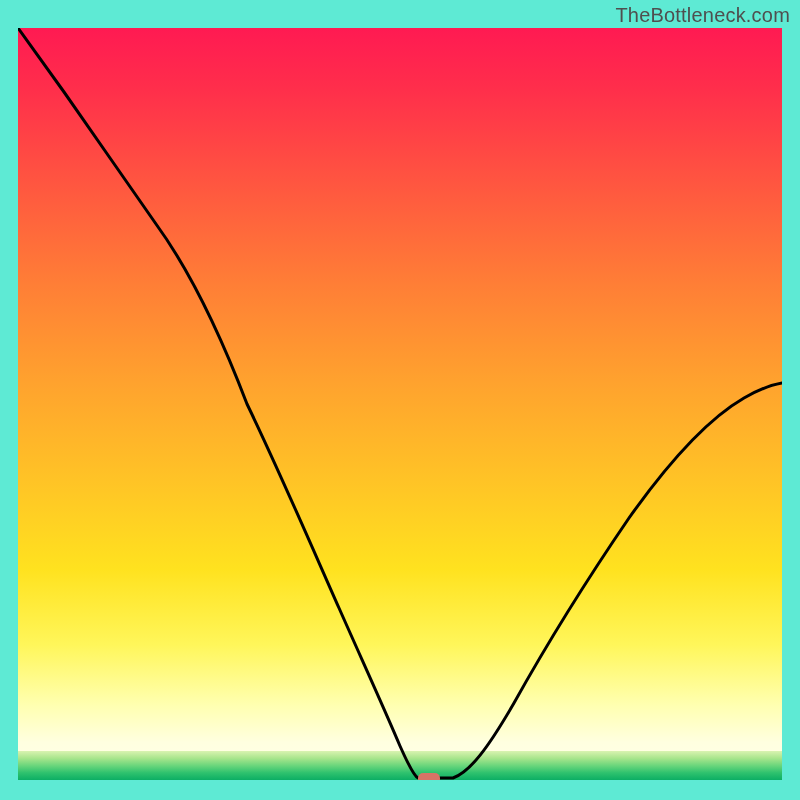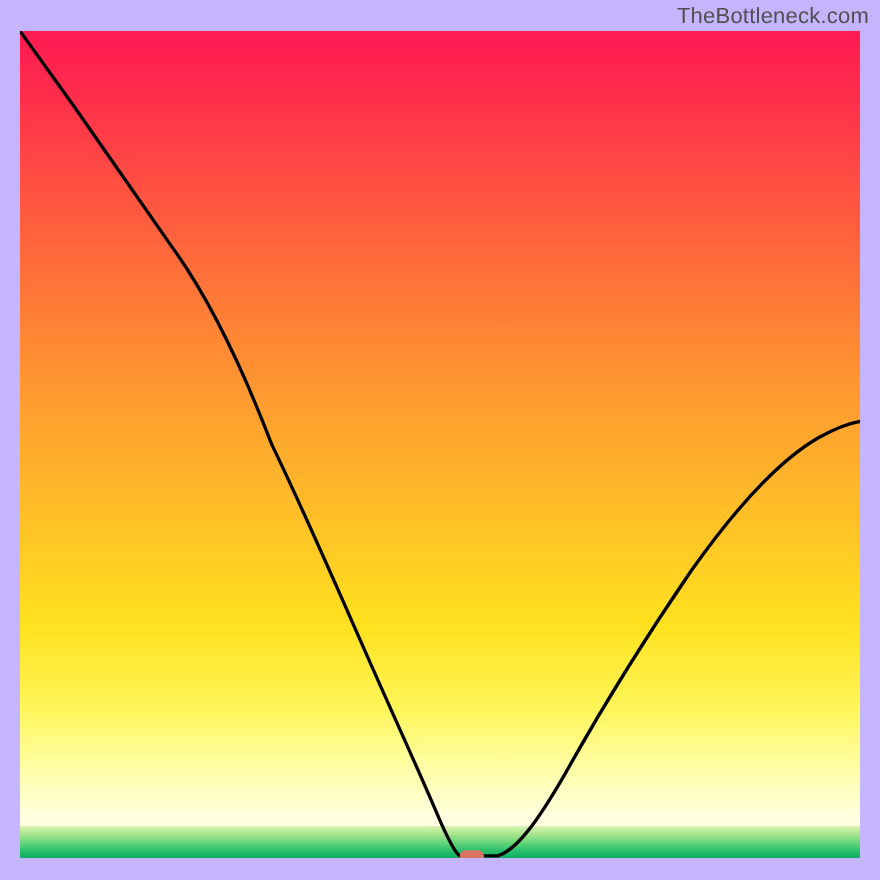--- a/index.html
+++ b/index.html
@@ -8,21 +8,21 @@
     width: 800px;
     height: 800px;
     background: #000;
     overflow: hidden;
     font-family: Arial, Helvetica, sans-serif;
   }
   .stage {
     position: relative;
     width: 800px;
     height: 800px;
-    background: #c4b5fd;
+    background: #5eead4;
   }
   .watermark {
     position: absolute;
     top: 4px;
     right: 10px;
     color: #4f4f4f;
     font-size: 20px;
     font-weight: 500;
     letter-spacing: 0.2px;
     z-index: 50;

